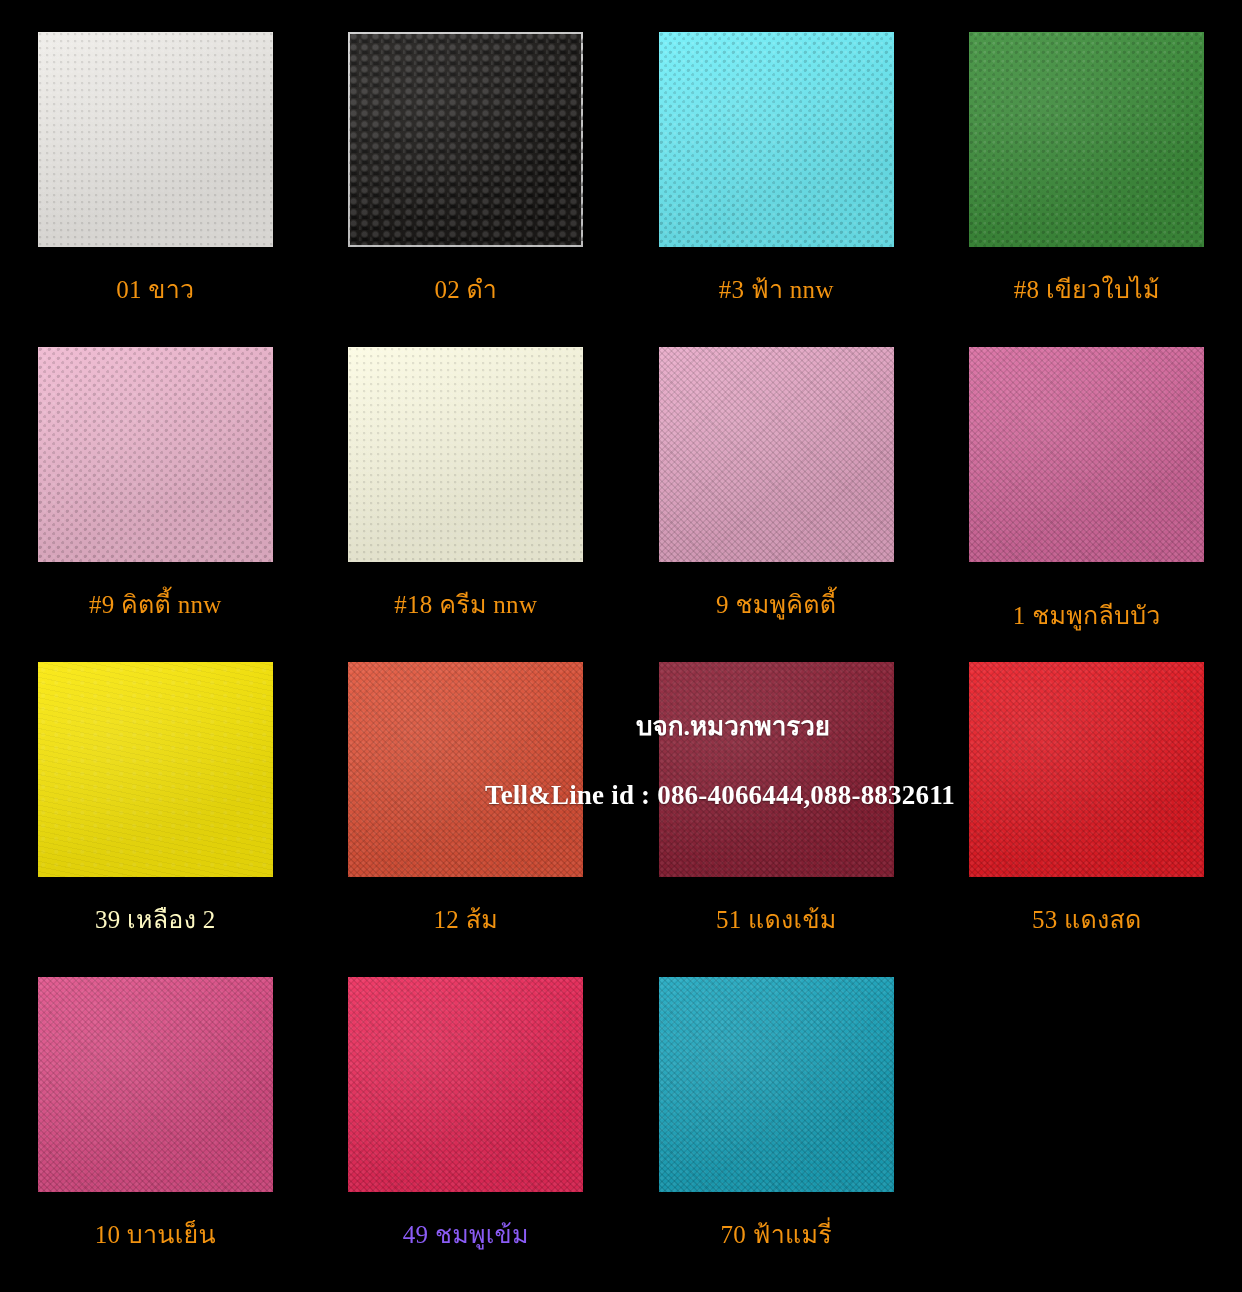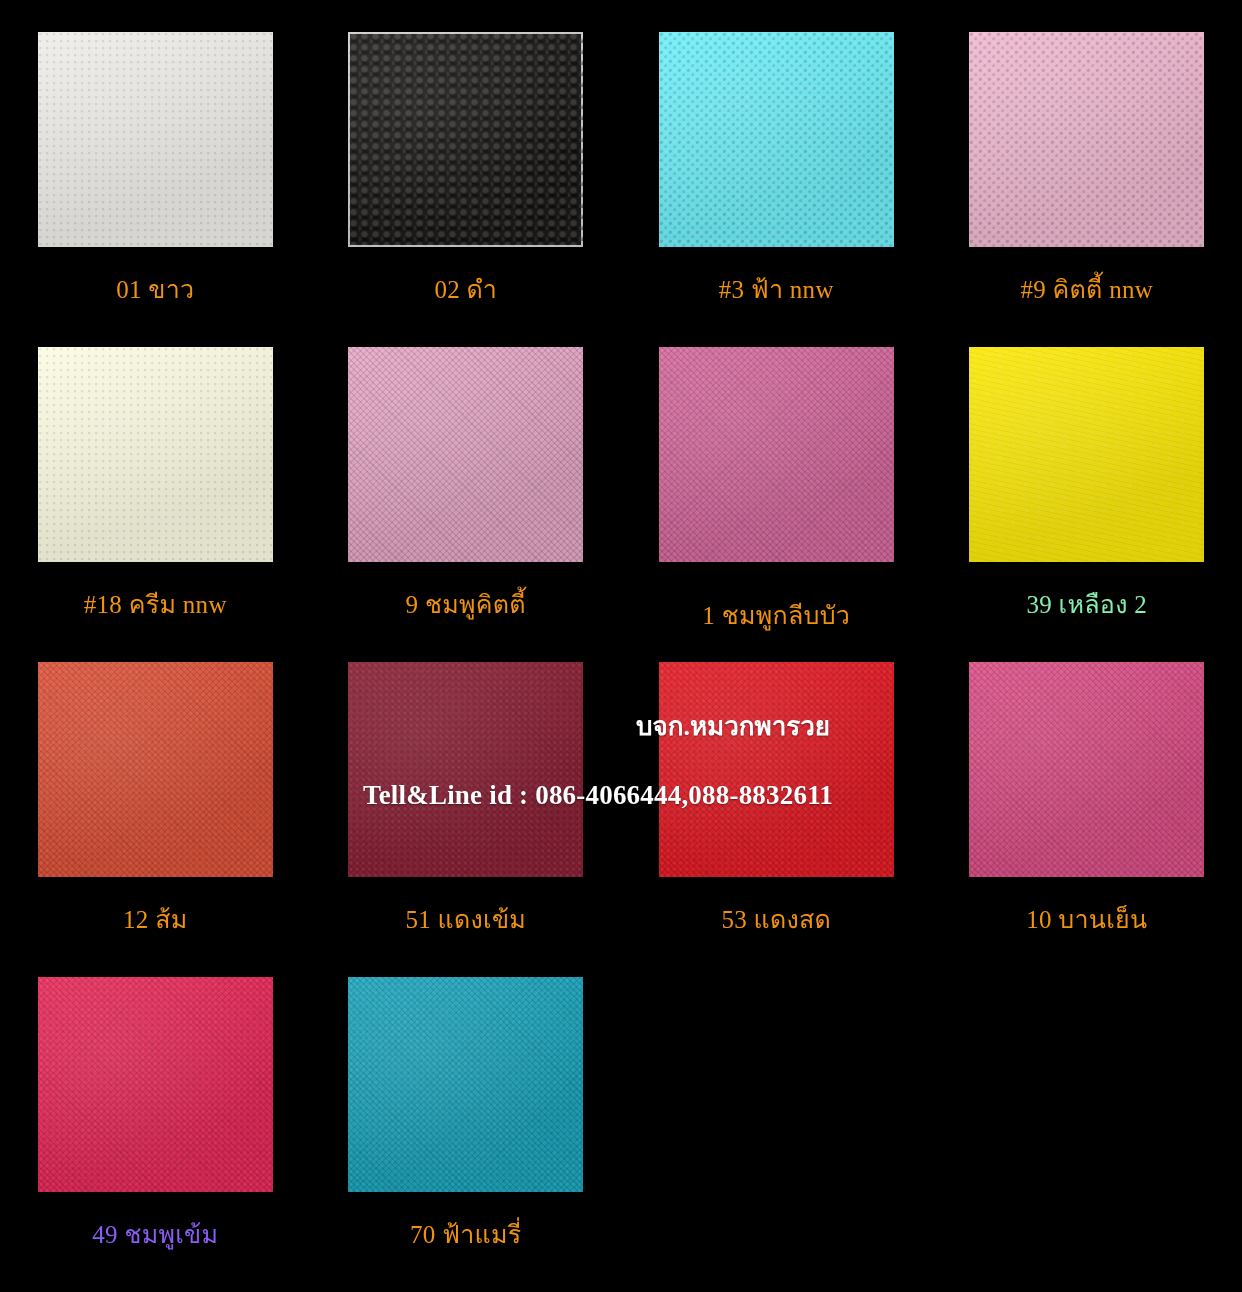--- a/index.html
+++ b/index.html
@@ -120,21 +120,21 @@
     left: 12px;
     width: 1242px;
     text-align: center;
     padding-left: 200px;
     box-sizing: border-box;
     font-size: 26px;
   }
   #wm-contact {
     top: 780px;
     left: 0;
-    width: 998px;
+    width: 1242px;
     text-align: center;
     padding-left: 198px;
     box-sizing: border-box;
     font-size: 27px;
     letter-spacing: 0.2px;
   }
 </style>
 </head>
 <body>
 
@@ -156,20 +156,27 @@
         <div class="label" style="color: rgb(242, 147, 16);">02 ดำ</div>
       </div>
       <div class="cell">
         <div class="swatch" style="background: rgb(111, 238, 248);">
           <div class="tex tex-dots"></div>
           <div class="vig"></div>
         </div>
         <div class="label" style="color: rgb(242, 147, 16);">#3 ฟ้า nnw</div>
       </div>
       <div class="cell">
+        <div class="swatch" style="background: rgb(62, 143, 60);">
+          <div class="tex tex-dots"></div>
+          <div class="vig"></div>
+        </div>
+        <div class="label" style="color: rgb(242, 147, 16);">#8 เขียวใบไม้</div>
+      </div>
+      <div class="cell">
         <div class="swatch" style="background: rgb(239, 184, 208);">
           <div class="tex tex-dots"></div>
           <div class="vig"></div>
         </div>
         <div class="label" style="color: rgb(242, 147, 16);">#9 คิตตี้ nnw</div>
       </div>
       <div class="cell">
         <div class="swatch" style="background: rgb(252, 251, 227);">
           <div class="tex tex-dots-fine"></div>
           <div class="vig"></div>
@@ -188,21 +195,21 @@
           <div class="tex tex-weave"></div>
           <div class="vig"></div>
         </div>
         <div class="label" style="color: rgb(242, 147, 16); margin-top: 29px;">1 ชมพูกลีบบัว</div>
       </div>
       <div class="cell">
         <div class="swatch" style="background: rgb(250, 232, 10);">
           <div class="tex tex-smooth"></div>
           <div class="vig"></div>
         </div>
-        <div class="label" style="color: #86efac;">39 เหลือง 2</div>
+        <div class="label" style="color: #fef9c3;">39 เหลือง 2</div>
       </div>
       <div class="cell">
         <div class="swatch" style="background: rgb(226, 84, 58);">
           <div class="tex tex-weave"></div>
           <div class="vig"></div>
         </div>
         <div class="label" style="color: rgb(242, 147, 16);">12 ส้ม</div>
       </div>
       <div class="cell">
         <div class="swatch" style="background: rgb(142, 34, 56);">

